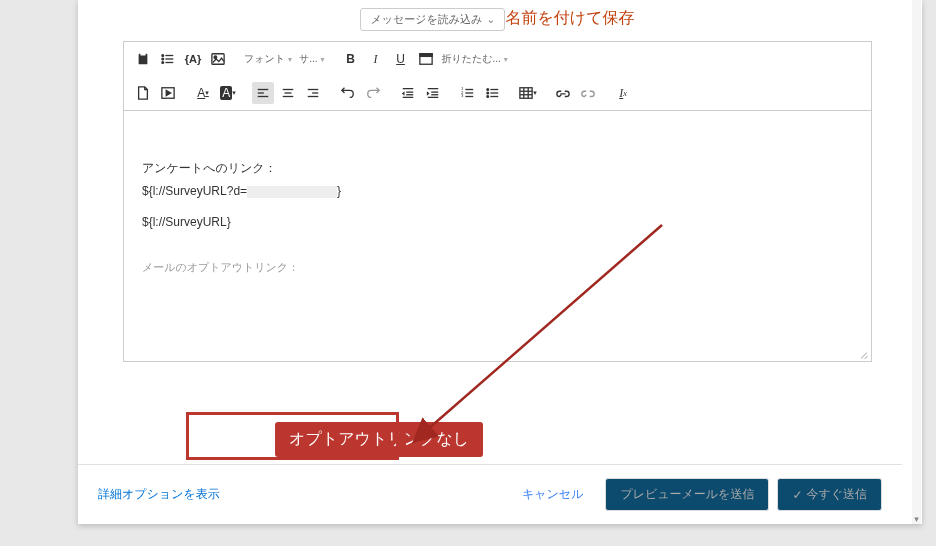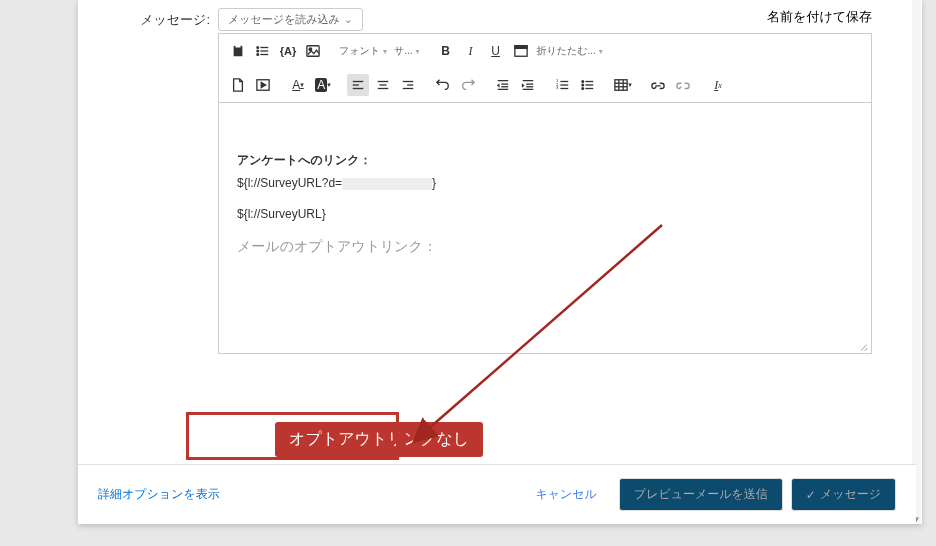--- a/index.html
+++ b/index.html
@@ -3,62 +3,61 @@
 <meta charset="utf-8">
 <style>
 *{box-sizing:border-box;margin:0;padding:0}
 body{font-family:"Hiragino Sans","Meiryo",sans-serif;background:#e8e8e8;width:936px;height:546px;overflow:hidden;position:relative}
 .panel{background:#fff;position:absolute;left:78px;right:14px;top:0;bottom:22px;box-shadow:0 2px 6px rgba(0,0,0,0.2)}
 .scrollbar{position:absolute;right:1px;top:0;width:9px;height:100%;background:#f5f5f5}
 .scroll-down{position:absolute;right:0;bottom:0;width:9px;height:11px;display:flex;align-items:center;justify-content:center;color:#888;font-size:9px}
 .row{display:flex;padding:8px 50px 0 45px}
 .label{width:95px;text-align:right;color:#333;font-size:13px;line-height:1.8;padding-right:8px}
 .content{flex:1}
-.topbar{display:flex;justify-content:space-between;align-items:flex-start;margin-bottom:2px}
+.topbar{display:flex;justify-content:center;align-items:flex-start;margin-bottom:10px}
 .load-btn{background:#fff;border:1px solid #ccc;border-radius:3px;padding:3px 9px;font-size:11px;color:#666;cursor:pointer;display:inline-flex;align-items:center;gap:4px}
 .load-btn:after{content:"⌄";font-size:11px;color:#888}
-.save-link{color:#000000;font-size:13px;cursor:pointer}
+.save-link{color:#c2410c;font-size:16px;cursor:pointer}
 .editor{border:1px solid #ccc;background:#fff;display:flex;flex-direction:column}
 .toolbar{border-bottom:1px solid #ccc;padding:6px 8px;display:flex;flex-wrap:wrap;gap:3px;align-items:center}
 .tb{width:22px;height:22px;display:inline-flex;align-items:center;justify-content:center;color:#333;font-size:12px;cursor:pointer;border-radius:2px}
 .tb.active{background:#e0e0e0}
 .tb svg{width:14px;height:14px;stroke:#333;fill:none;stroke-width:1.5}
 .tb.fill svg{fill:#333;stroke:none}
 .tbtxt{font-size:10px;color:#666;padding:0 2px;cursor:pointer;display:inline-flex;align-items:center;gap:2px}
 .tbtxt:after{content:"▾";font-size:8px;color:#aaa;margin-left:1px}
 .sep{width:1px;height:18px;background:transparent;margin:0 3px}
 .editor-body{padding:18px 18px 10px 18px;min-height:250px;font-size:12px;color:#333;line-height:1.9;position:relative}
-.editor-body .bold{font-weight:bold}
-.editor-body .gray{color:#999;font-size:14px;margin-top:8px}
+.editor-body .bold{font-weight:normal}
+.editor-body .gray{color:#999;font-size:11px;margin-top:24px}
 .redact{background:#eee;display:inline-block;width:90px;height:12px;vertical-align:middle}
 .resize-handle{position:absolute;right:2px;bottom:2px;width:12px;height:12px}
 .resize-handle:before,.resize-handle:after{content:"";position:absolute;background:#bbb}
 .resize-handle:before{width:8px;height:1px;bottom:3px;right:1px;transform:rotate(-45deg)}
 .resize-handle:after{width:4px;height:1px;bottom:1px;right:1px;transform:rotate(-45deg)}
 .highlight-box{position:absolute;border:3px solid #bb362f;left:186px;top:412px;width:213px;height:48px;z-index:10;pointer-events:none}
 .optout-btn{background:#bb362f;color:#fff;border:none;padding:7px 14px;font-size:16px;border-radius:3px;cursor:pointer;position:absolute;left:197px;top:422px}
 .arrow{position:absolute;left:412px;top:220px;z-index:9;pointer-events:none}
-.footer{position:absolute;bottom:0;left:0;right:6px;border-top:1px solid #e0e0e0;padding:13px 20px;display:flex;align-items:center;background:#fff}
+.footer{position:absolute;bottom:0;left:0;right:20px;border-top:1px solid #e0e0e0;padding:13px 20px;display:flex;align-items:center;background:#fff}
 .adv-link{color:#0073d6;font-size:12px;cursor:pointer}
 .spacer{flex:1}
 .fbtn{background:#0c4a6e;border:1px solid #ddd;color:#aaa;padding:7px 14px;font-size:12px;border-radius:3px;margin-left:8px;cursor:default;display:inline-flex;align-items:center;gap:4px}
 .fbtn.cancel{background:transparent;border:none;color:#3b82f6;cursor:pointer}
 .check{font-size:12px}
 .dim{opacity:0.5}
 </style>
 </head>
 <body>
 
 <div class="panel">
   <div class="scrollbar">
     <div class="scroll-down">▾</div>
   </div>
 
   <div class="row">
-    <div class="label">メッセージ:</div>
     <div class="content">
       <div class="topbar">
         <button class="load-btn">メッセージを読み込み</button>
         <span class="save-link">名前を付けて保存</span>
       </div>
 
       <div class="editor">
         <div class="toolbar">
           <span class="tb fill">
               <svg viewBox="0 0 16 16">
@@ -236,21 +235,21 @@
 
   <button class="optout-btn">オプトアウトリンクなし</button>
 
   <div class="footer">
     <span class="adv-link">詳細オプションを表示</span>
     <span class="spacer"></span>
     <button class="fbtn cancel">キャンセル</button>
     <button class="fbtn">プレビューメールを送信</button>
     <button class="fbtn">
         <span class="check">✓</span>
-        <span>メッセージ</span>
+        <span>今すぐ送信</span>
       </button>
   </div>
 </div>
 
 <div class="highlight-box"></div>
 <svg class="arrow" width="260" height="230">
   <defs>
       <marker id="ah" markerWidth="10" markerHeight="10" refX="2" refY="5" orient="auto">
         <polygon points="0,0 10,5 0,10" fill="#a02820"></polygon>
       </marker>

